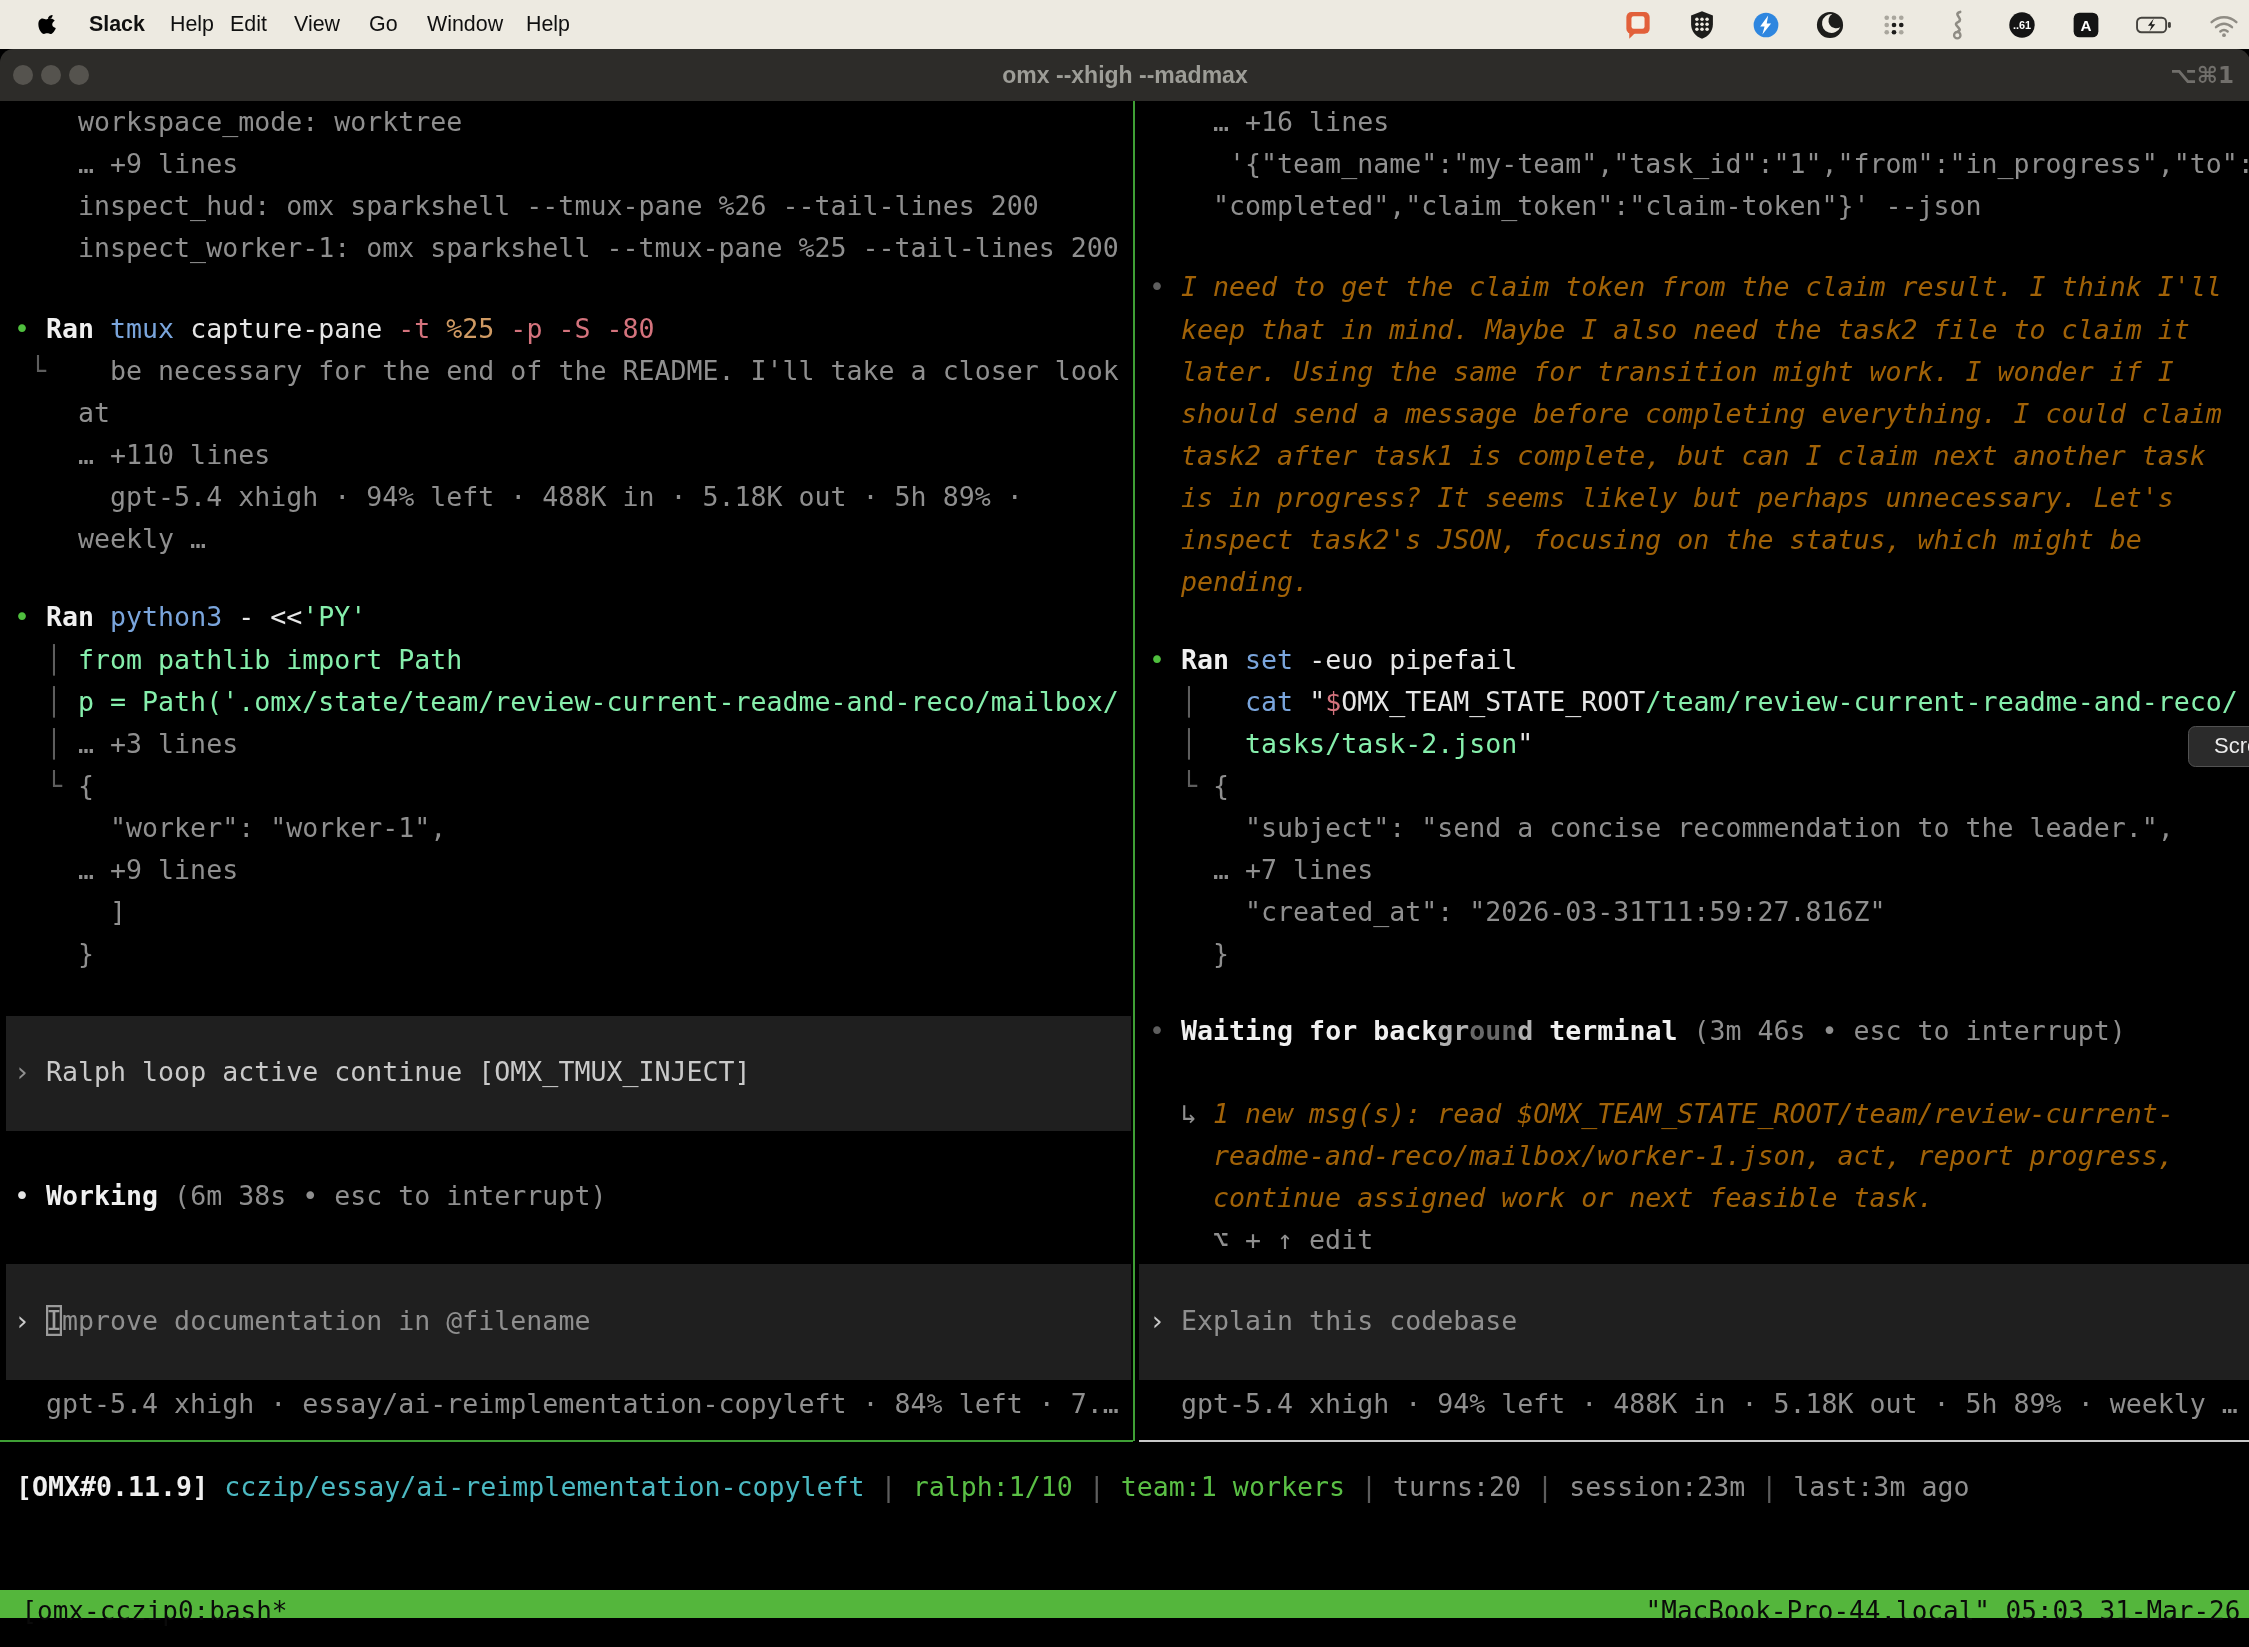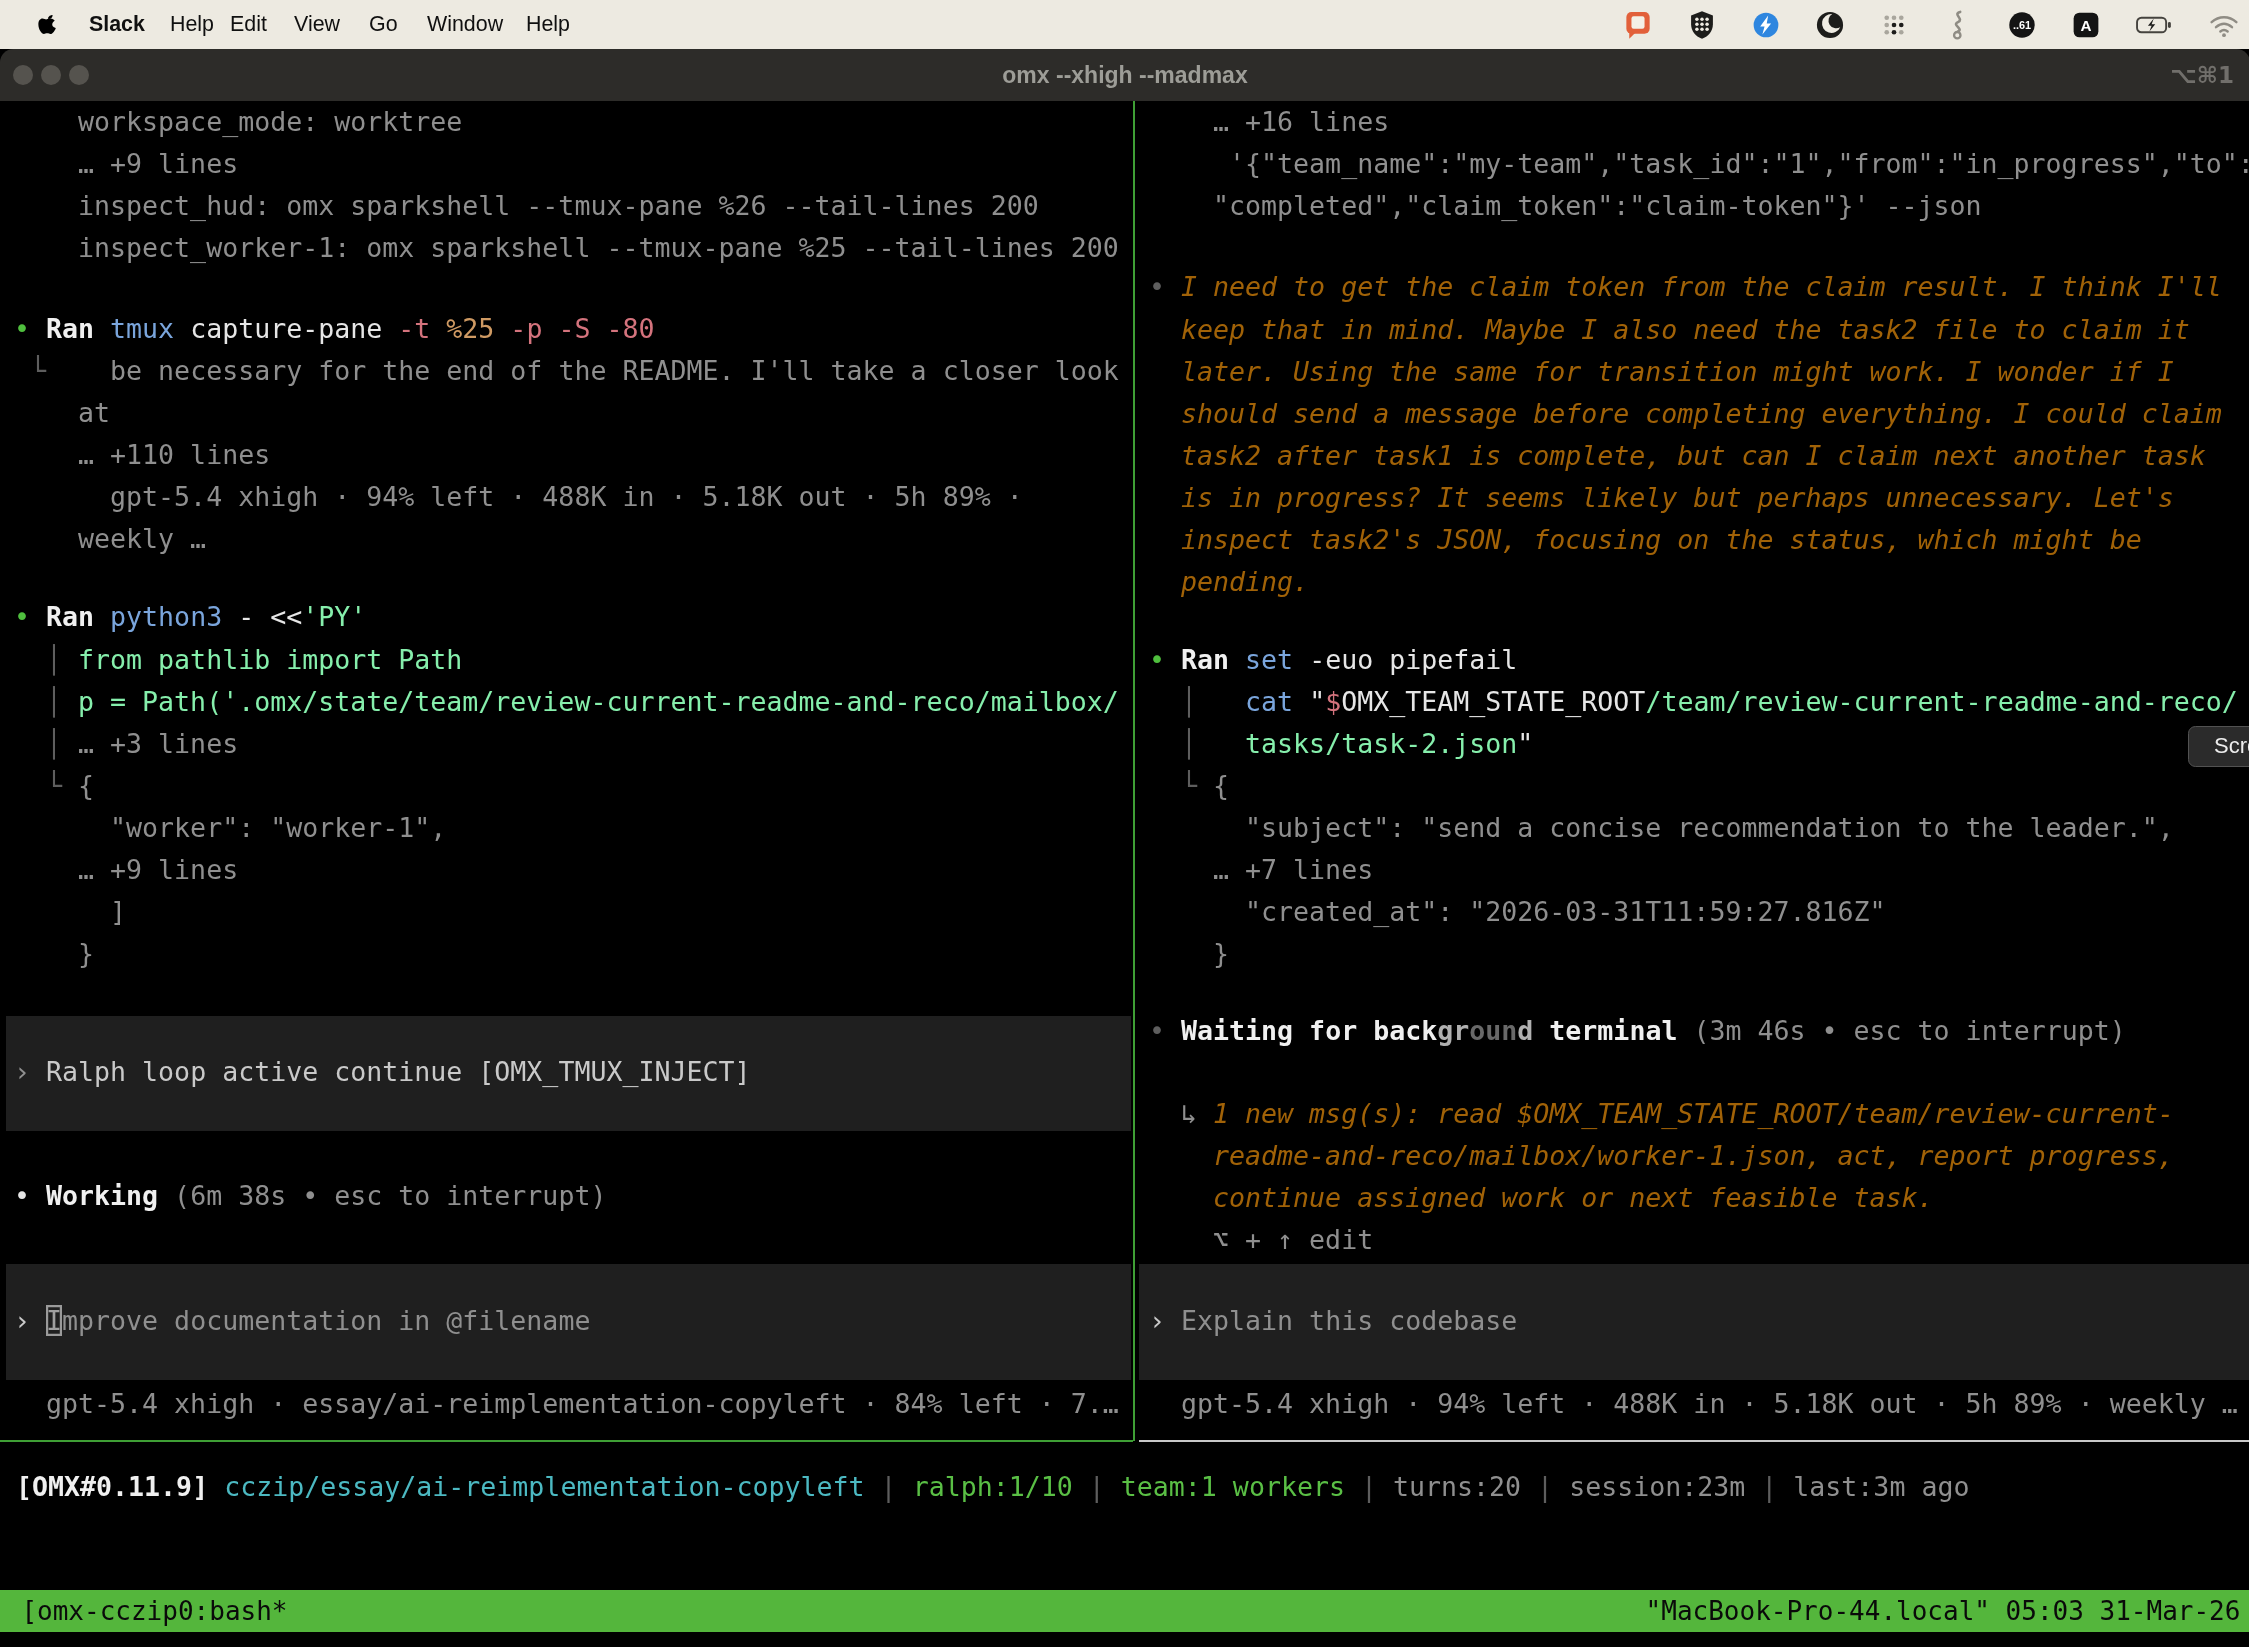--- a/index.html
+++ b/index.html
@@ -48,21 +48,21 @@
   .sgrn{color:#5abf45}
   .gb{color:#4fbf3e}
   .sh1{color:#b0b0b0;font-weight:700}
   .sh2{color:#696969;font-weight:700}
   .cur{color:#9e9e9e;box-shadow:inset 0 0 0 2.2px #9a9a9a}
 
   .tooltip{position:absolute;left:2188px;top:726px;width:103px;height:41px;background:#2b2b2b;
            border:1.5px solid #525252;border-radius:7.4px;font-size:22px;color:#ececec;
            line-height:38px;padding-left:25px;box-sizing:border-box;z-index:10}
 
-  .tmuxbar{position:absolute;left:0;top:1590px;width:100%;height:42px;background:#54b63c;
+  .tmuxbar{position:absolute;left:0;top:1590px;width:100%;height:28px;background:#54b63c;
            color:#0a0a0a;font-family:"DejaVu Sans Mono",monospace;font-size:26px;line-height:42px;z-index:5}
   .tmuxbar .tl-text{position:absolute;left:21.4px}
   .tmuxbar .tr-text{position:absolute;right:9.6px}
 </style>
 </head>
 <body>
 
 <div class="menubar">
   <span class="apple">
     <svg width="19" height="23" viewBox="0 0 26 31">

